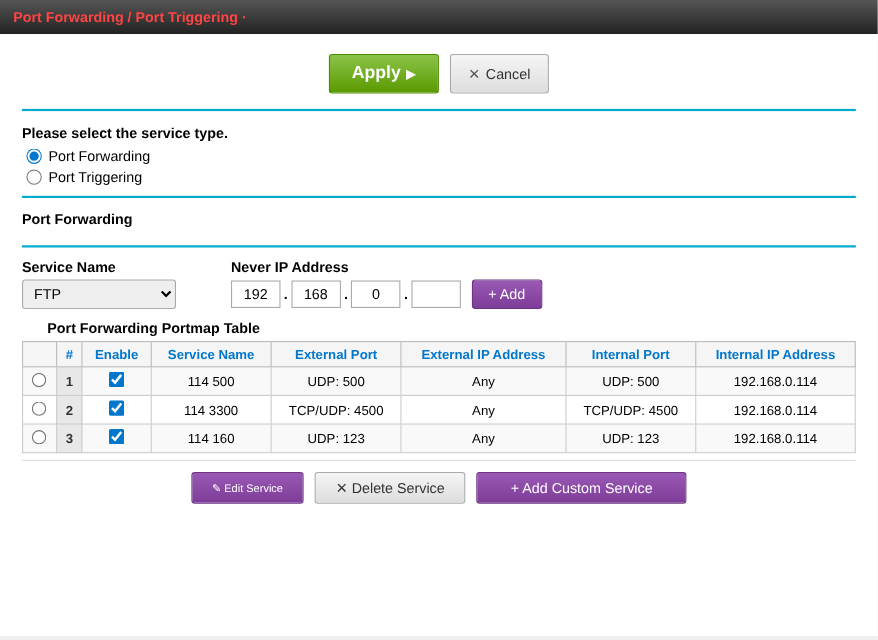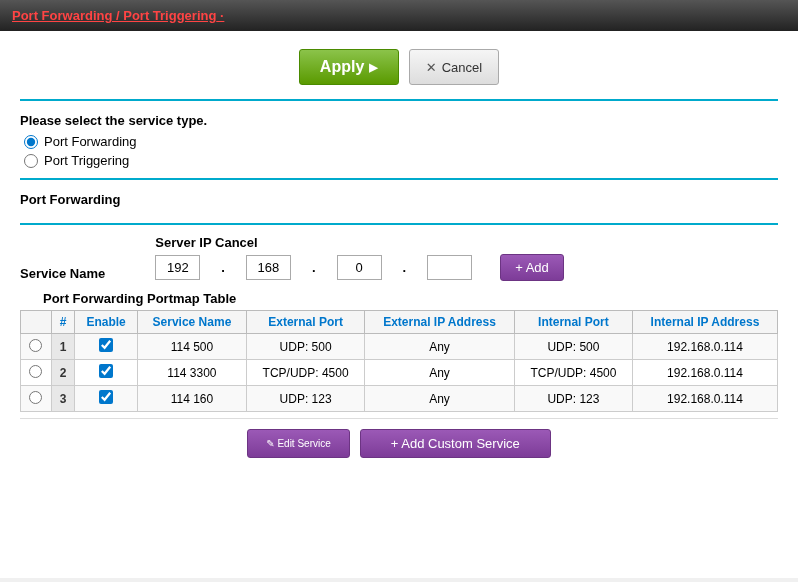--- a/index.html
+++ b/index.html
@@ -5,21 +5,21 @@
     * { box-sizing: border-box; margin: 0; padding: 0; }
     body { font-family: Arial, sans-serif; font-size: 13px; background: #f0f0f0; width: 798px; height: 582px; overflow: hidden; }
 
     .title-bar {
       background: linear-gradient(to bottom, #555, #222);
       color: white;
       padding: 8px 12px;
       font-size: 13px;
       font-weight: bold;
     }
-    .title-bar span { color: #ff4444; text-decoration: underline; }
+    .title-bar span { color: #ff4444; }
 
     .main-content {
       background: white;
       margin: 0;
       padding: 10px 20px;
       height: calc(582px - 35px);
       overflow: hidden;
     }
 
     .toolbar {
@@ -72,21 +72,21 @@
     .form-label { font-weight: bold; font-size: 13px; }
 
     select.service-select {
       width: 140px;
       padding: 4px 6px;
       border: 1px solid #aaa;
       border-radius: 3px;
       font-size: 13px;
     }
 
-    .ip-input-group { display: flex; align-items: center; gap: 20px; }
+    .ip-input-group { display: flex; align-items: center; gap: 2px; }
     .ip-octet {
       width: 45px;
       padding: 4px 4px;
       border: 1px solid #aaa;
       text-align: center;
       font-size: 13px;
     }
     .ip-dot { font-weight: bold; padding: 0 1px; }
 
     .btn-add {
@@ -203,23 +203,26 @@
 
   <div class="section">
     <div class="section-title">Port Forwarding</div>
   </div>
 
   <hr class="divider">
 
   <div class="form-row">
     <div class="form-group">
       <div class="form-label">Service Name</div>
+      <select class="service-select">
+        <option>FTP</option>
+      </select>
     </div>
     <div class="form-group" style="margin-left: 30px;">
-      <div class="form-label">Server IP Cancel</div>
+      <div class="form-label">Never IP Address</div>
       <div class="ip-input-group">
         <input type="text" class="ip-octet" value="192" style="">
         <span class="ip-dot">.</span>
         <input type="text" class="ip-octet" value="168" style="">
         <span class="ip-dot">.</span>
         <input type="text" class="ip-octet" value="0" style="">
         <span class="ip-dot">.</span>
         <input type="text" class="ip-octet" value="" style="">
         <button class="btn-add">+ Add</button>
       </div>
@@ -271,15 +274,16 @@
             <td>Any</td>
             <td>UDP: 123</td>
             <td>192.168.0.114</td>
           </tr>
         </tbody>
     </table>
   </div>
 
   <div class="bottom-bar">
     <button class="btn-edit">✎ Edit Service</button>
+    <button class="btn-delete">✕ Delete Service</button>
     <button class="btn-add-custom">+ Add Custom Service</button>
   </div>
 </div>
 
 </body></html>

